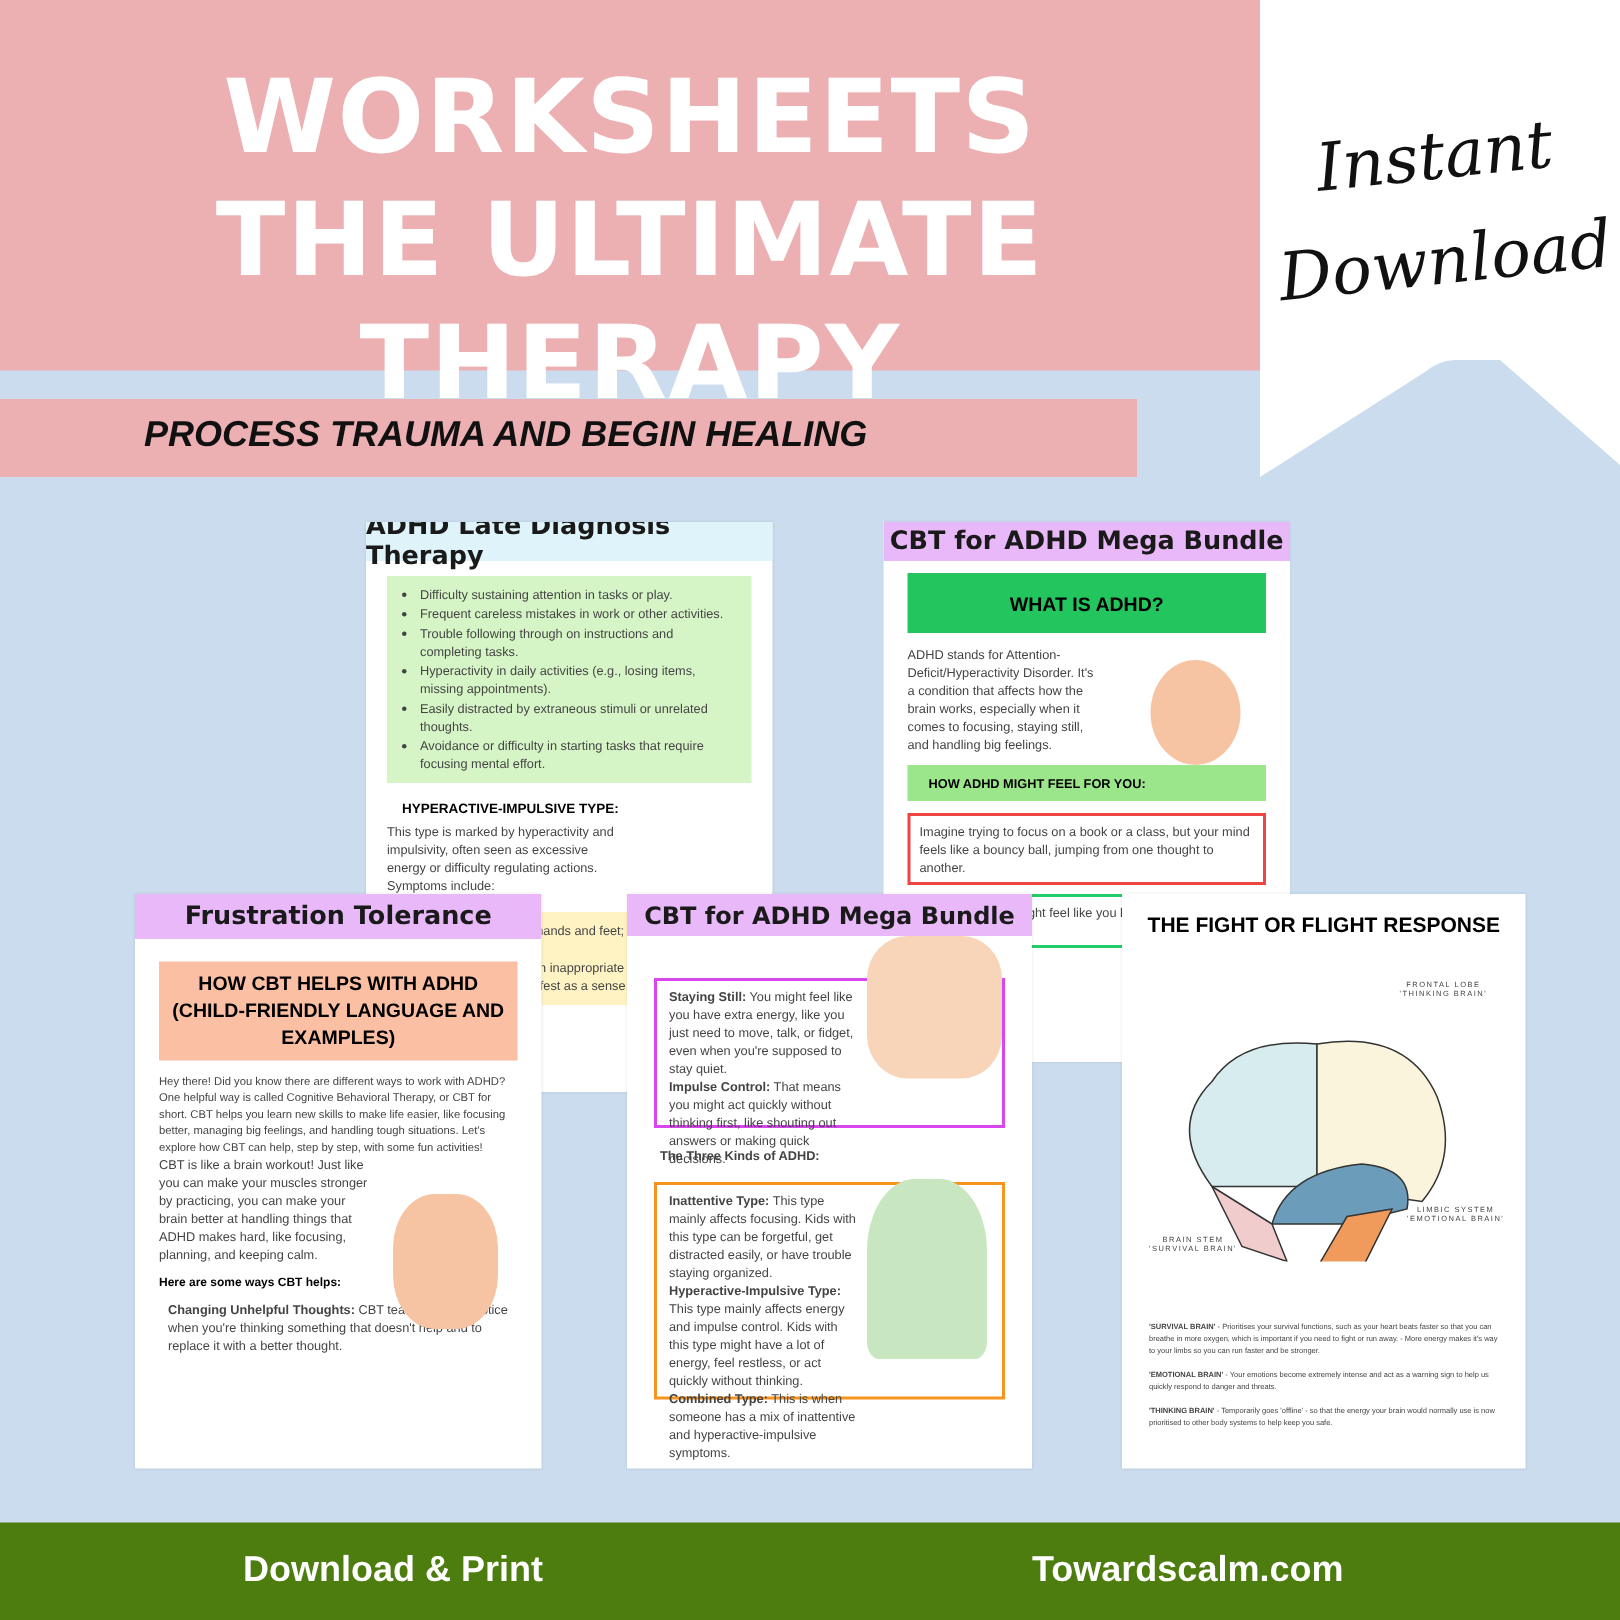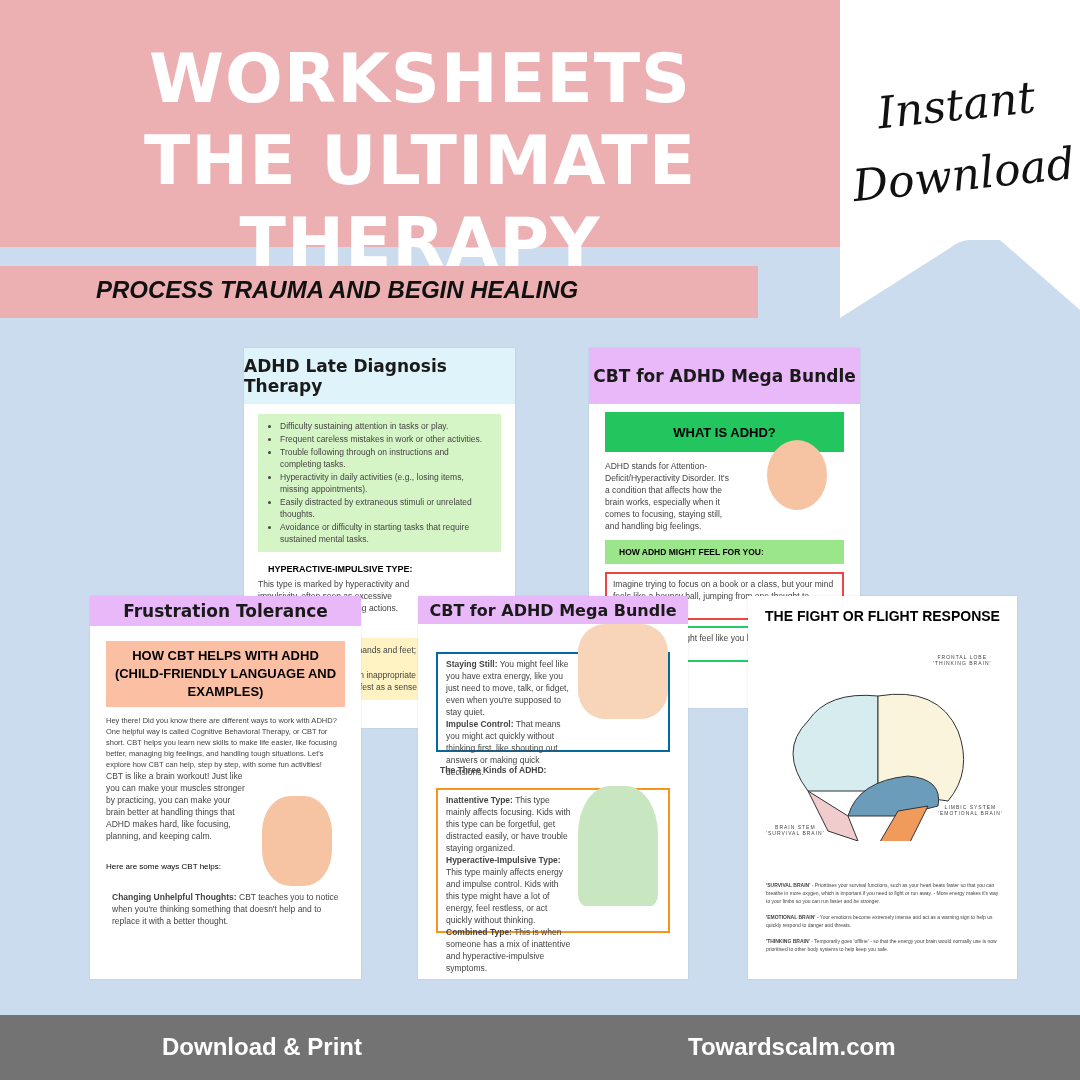--- a/index.html
+++ b/index.html
@@ -4,26 +4,26 @@
 <style>
 *{box-sizing:border-box;margin:0;padding:0}
 body{width:1080px;height:1080px;background:#cadcee;position:relative;overflow:hidden;font-family:"Liberation Sans",sans-serif}
 .top-band{position:absolute;left:0;top:0;width:840px;height:247px;background:#ecb0b3}
 .title{position:absolute;left:0;top:38px;width:840px;text-align:center;color:#fff;font-family:"DejaVu Sans",sans-serif;font-weight:bold;font-size:68px;line-height:82px;letter-spacing:1px}
 .subtitle-band{position:absolute;left:0;top:266px;width:758px;height:52px;background:#ecb0b3}
 .subtitle{position:absolute;left:96px;top:276px;font-style:italic;font-weight:bold;font-size:24px;color:#111}
 .ribbon{position:absolute;left:840px;top:0;width:240px;height:318px}
 .ribbon-text{position:absolute;left:840px;top:70px;width:240px;text-align:center;font-family:"DejaVu Serif",serif;font-style:italic;font-size:44px;line-height:70px;color:#111;transform:rotate(-6deg)}
 .card{position:absolute;background:#fff;overflow:hidden;box-shadow:0 0 2px rgba(0,0,0,.1)}
-.card .hdr{height:56px;display:flex;align-items:center;justify-content:center;font-family:"DejaVu Sans",sans-serif;font-weight:bold;font-size:17px;color:#1a1a1a}
+.card .hdr{height:26px;display:flex;align-items:center;justify-content:center;font-family:"DejaVu Sans",sans-serif;font-weight:bold;font-size:17px;color:#1a1a1a}
 .txt{font-size:8.5px;line-height:12px;color:#444}
 .box{margin:12px 14px;padding:6px 10px}
 ul{padding-left:12px}
 li{margin-bottom:1px}
-.footer{position:absolute;left:0;top:1015px;width:1080px;height:65px;background:#737373}
+.footer{position:absolute;left:0;top:1015px;width:1080px;height:65px;background:#4d7c0f}
 .footer span{position:absolute;top:18px;color:#fff;font-weight:bold;font-size:24px}
 </style>
 </head>
 <body>
 
 <div class="top-band"></div>
 <div class="title">
     <div>WORKSHEETS</div>
     <div>THE ULTIMATE THERAPY</div>
   </div>
@@ -40,21 +40,21 @@
 
 <div class="card" style="left:244px;top:348px;width:271px;height:380px">
   <div class="hdr" style="background:#dff4fa">ADHD Late Diagnosis Therapy</div>
   <div class="box txt" style="background:#d6f5c6;margin-top:10px">
       <ul id="ld-b1">
         <li>Difficulty sustaining attention in tasks or play.</li>
         <li>Frequent careless mistakes in work or other activities.</li>
         <li>Trouble following through on instructions and completing tasks.</li>
         <li>Hyperactivity in daily activities (e.g., losing items, missing appointments).</li>
         <li>Easily distracted by extraneous stimuli or unrelated thoughts.</li>
-        <li>Avoidance or difficulty in starting tasks that require sustained mental tasks.</li>
+        <li>Avoidance or difficulty in starting tasks that require focusing mental effort.</li>
       </ul>
     </div>
   <div style="margin:4px 24px;font-weight:bold;font-size:9px">HYPERACTIVE-IMPULSIVE TYPE:</div>
   <div class="txt" style="margin:4px 14px;width:160px">This type is marked by hyperactivity and impulsivity, often seen as excessive energy or difficulty regulating actions. Symptoms include:</div>
   <div class="box txt" style="background:#fff3c4">
       <ul id="ld-b2">
         <li>Fidgeting or tapping hands and feet; inability to stay seated.</li>
         <li>Running or climbing in inappropriate situations (in adults, this may manifest as a sense of restlessness).</li>
       </ul>
     </div>
@@ -69,27 +69,27 @@
   <div class="txt" style="margin:6px 16px;border:2px solid #e44;padding:4px 6px">Imagine trying to focus on a book or a class, but your mind feels like a bouncy ball, jumping from one thought to another.</div>
   <div class="txt" style="margin:6px 16px;border:2px solid #2c6;padding:4px 6px">Sometimes, you might feel like you have so much energy that it's</div>
 </div>
 
 <div class="card" style="left:90px;top:596px;width:271px;height:383px">
   <div class="hdr" style="background:#e8b8f8;height:30px">Frustration Tolerance</div>
   <div style="margin:15px 16px 8px;background:#fbbfa4;padding:6px;text-align:center;font-weight:bold;font-size:13px;line-height:18px">HOW CBT HELPS WITH ADHD (CHILD-FRIENDLY LANGUAGE AND EXAMPLES)</div>
   <div class="txt" style="margin:0 16px;font-size:7.5px;line-height:11px">Hey there! Did you know there are different ways to work with ADHD? One helpful way is called Cognitive Behavioral Therapy, or CBT for short. CBT helps you learn new skills to make life easier, like focusing better, managing big feelings, and handling tough situations. Let's explore how CBT can help, step by step, with some fun activities!</div>
   <div class="txt" style="margin:0 16px;width:140px">CBT is like a brain workout! Just like you can make your muscles stronger by practicing, you can make your brain better at handling things that ADHD makes hard, like focusing, planning, and keeping calm.</div>
   <div style="position:absolute;left:172px;top:200px;width:70px;height:90px;border-radius:40%;background:#f6c3a3"></div>
-  <div style="margin:20px 16px;font-weight:normal;font-size:8px">Here are some ways CBT helps:</div>
+  <div style="margin:8px 16px;font-weight:bold;font-size:8px">Here are some ways CBT helps:</div>
   <div class="txt" style="margin:4px 22px"><b>Changing Unhelpful Thoughts:</b><span> CBT teaches you to notice when you're thinking something that doesn't help and to replace it with a better thought.</span></div>
 </div>
 
 <div class="card" style="left:418px;top:596px;width:270px;height:383px">
   <div class="hdr" style="background:#e8b8f8;height:28px;font-size:16px">CBT for ADHD Mega Bundle</div>
-  <div class="txt" style="margin:28px 18px 0;border:2px solid #0369a1;padding:4px 8px;height:100px">
+  <div class="txt" style="margin:28px 18px 0;border:2px solid #d946ef;padding:4px 8px;height:100px">
       <div style="width:125px"><b>Staying Still:</b><span> You might feel like you have extra energy, like you just need to move, talk, or fidget, even when you're supposed to stay quiet.</span><br><b>Impulse Control:</b><span> That means you might act quickly without thinking first, like shouting out answers or making quick decisions.</span></div>
     </div>
   <div class="txt" style="margin:12px 22px;font-weight:bold">The Three Kinds of ADHD:</div>
   <div class="txt" style="margin:0 18px;border:2px solid #f7941d;padding:4px 8px;height:145px">
       <div style="width:125px"><b>Inattentive Type:</b><span> This type mainly affects focusing. Kids with this type can be forgetful, get distracted easily, or have trouble staying organized.</span><br><b>Hyperactive-Impulsive Type:</b><span> This type mainly affects energy and impulse control. Kids with this type might have a lot of energy, feel restless, or act quickly without thinking.</span><br><b>Combined Type:</b><span> This is when someone has a mix of inattentive and hyperactive-impulsive symptoms.</span></div>
     </div>
   <div style="position:absolute;left:160px;top:190px;width:80px;height:120px;border-radius:40% 40% 10% 10%;background:#c8e6c0"></div>
   <div style="position:absolute;left:160px;top:28px;width:90px;height:95px;border-radius:30%;background:#f8d4b8"></div>
 </div>
 

